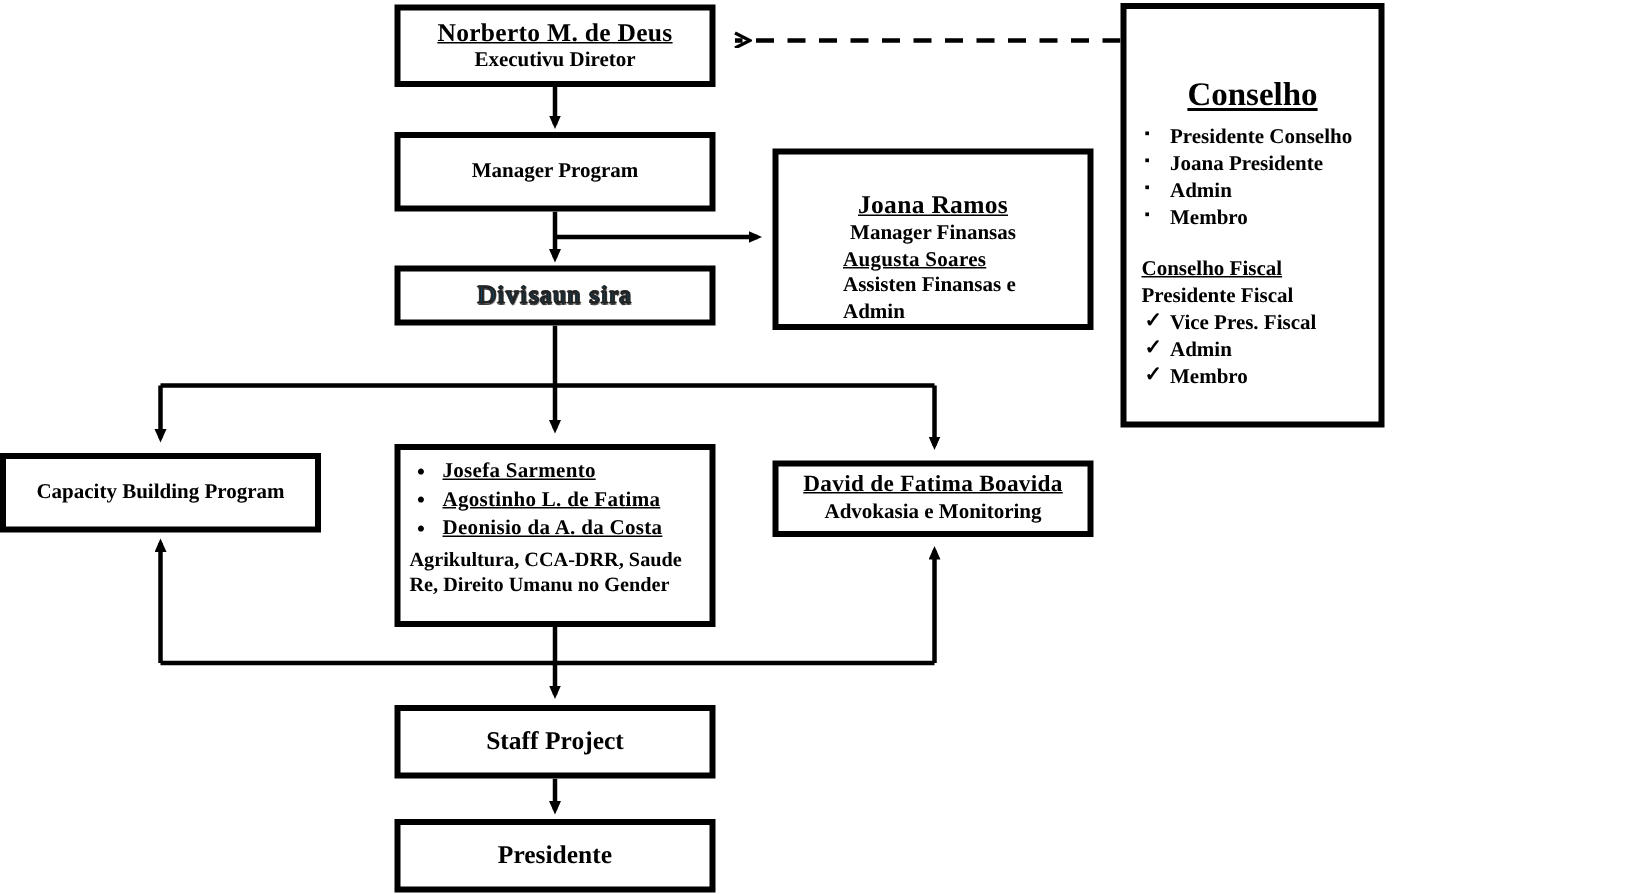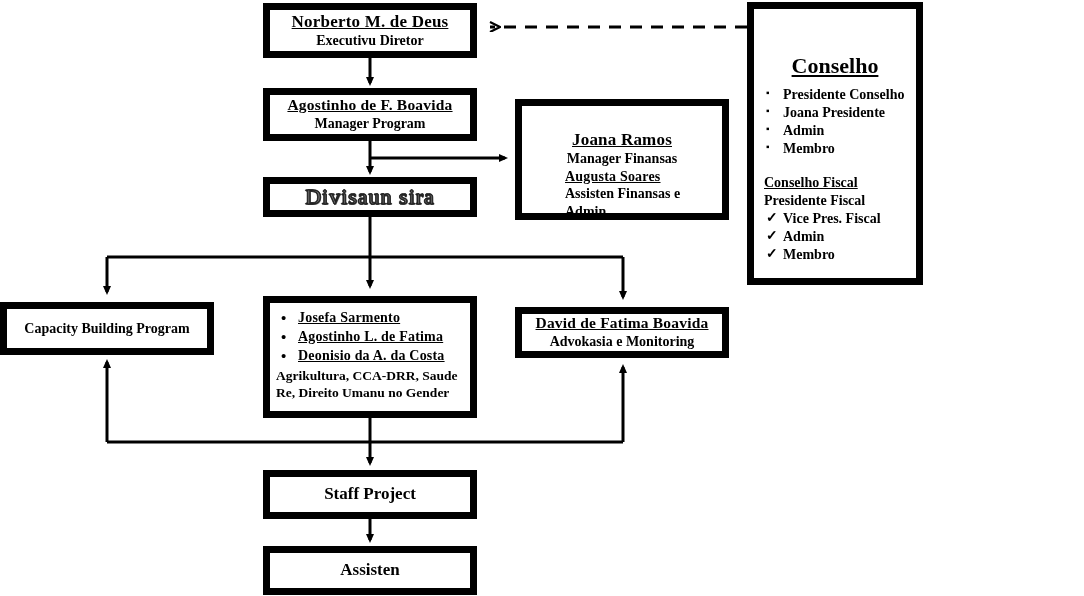--- a/index.html
+++ b/index.html
@@ -20,21 +20,21 @@
     position: absolute;
     left: 0;
     top: 0;
     width: 1084px;
     height: 596px;
     pointer-events: none;
   }
   .box {
     position: absolute;
     box-sizing: border-box;
-    border: 7px solid #000000;
+    border: 4px solid #000000;
     background: #ffffff;
     display: flex;
     flex-direction: column;
     justify-content: center;
     z-index: 5;
   }
   .box.pad {
     padding: 4px 8px;
   }
   .ctr { text-align: center; }
@@ -46,23 +46,23 @@
   }
   .role {
     font-weight: bold;
   }
   .t15 { font-size: 15.5px; line-height: 1.22; }
   .t14 { font-size: 14px; line-height: 1.25; }
   .t17 { font-size: 17px; line-height: 1.2; }
 
   
   .outline-text {
-    font-size: 22px;
+    font-size: 17px;
     font-weight: normal;
-    color: #737373;
+    color: #0c4a6e;
     text-align: center;
     -webkit-text-stroke: 1px #222222;
     text-shadow:
        1px 0 0 #3a3a3a, -1px 0 0 #3a3a3a,
        0 1px 0 #3a3a3a, 0 -1px 0 #3a3a3a,
        1px 1px 0 #9a9a9a;
     letter-spacing: 1px;
     font-family: "Liberation Serif", "DejaVu Serif", serif;
   }
 
@@ -171,21 +171,20 @@
 
     <path d="M370,519 L370,540" stroke="#000000" stroke-width="3" fill="none" marker-end="url(#arrowSolid)"></path>
   </svg>
 
   <div class="box pad ctr" style="left:263px; top:3px; width:214px; height:55px;">
     <div class="name t17">Norberto M. de Deus</div>
     <div class="role t14">Executivu Diretor</div>
   </div>
 
   <div class="box pad ctr" style="left:263px; top:88px; width:214px; height:53px;">
-    <div class="name t15">Agostinho de F. Boavida</div>
     <div class="role t14">Manager Program</div>
   </div>
 
   <div class="box pad ctr" style="left:263px; top:177px; width:214px; height:40px;">
     <div class="outline-text">Divisaun  sira</div>
   </div>
 
   <div class="box" style="left:515px; top:99px; width:214px; height:121px; padding:24px 10px; justify-content:flex-start;">
     <div class="name t17 ctr">Joana Ramos</div>
     <div class="role t14 ctr">Manager Finansas</div>
@@ -219,21 +218,21 @@
   <div class="box pad ctr" style="left:515px; top:307px; width:214px; height:51px;">
     <div class="name t15">David de Fatima  Boavida</div>
     <div class="role t14">Advokasia e Monitoring</div>
   </div>
 
   <div class="box pad ctr" style="left:263px; top:470px; width:214px; height:49px;text-align:center;">
     <div class="role t17">Staff Project</div>
   </div>
 
   <div class="box pad ctr" style="left:263px; top:546px; width:214px; height:49px;">
-    <div class="role t17">Assisten</div>
+    <div class="role t17">Presidente</div>
   </div>
 
   <div class="box" style="left:747px; top:2px; width:176px; height:283px; padding:44px 10px 10px 10px; justify-content:flex-start;">
     <div class="conselho-title">Conselho</div>
 
     <ul class="bul sq">
       <li>
         <span class="mk">▪</span>
         <span>Presidente Conselho</span>
       </li>

